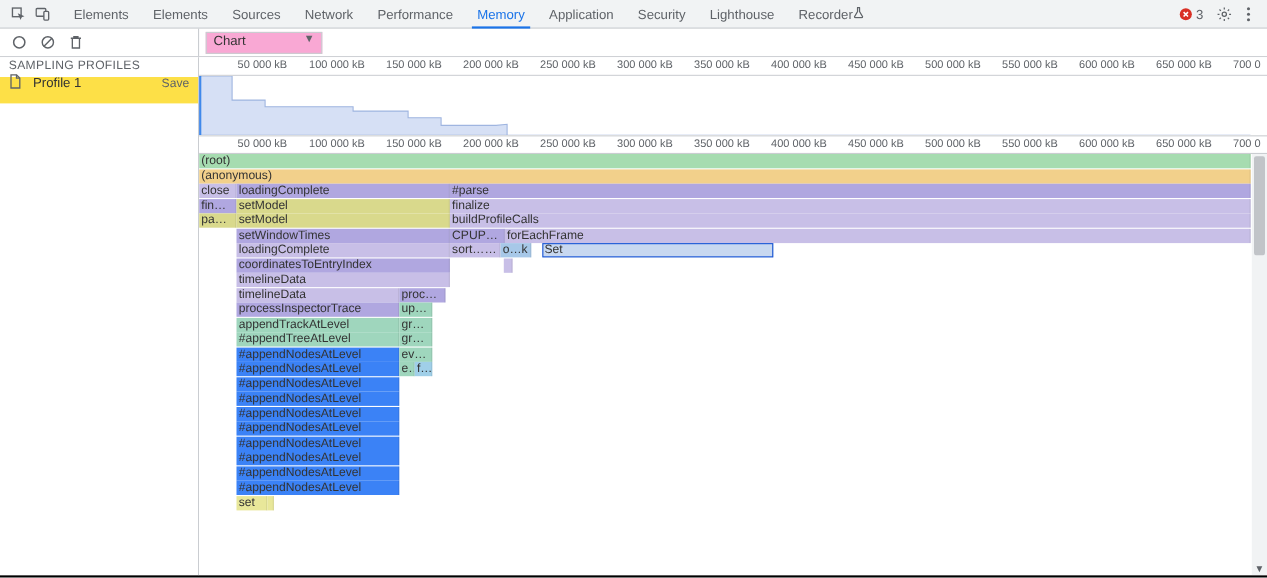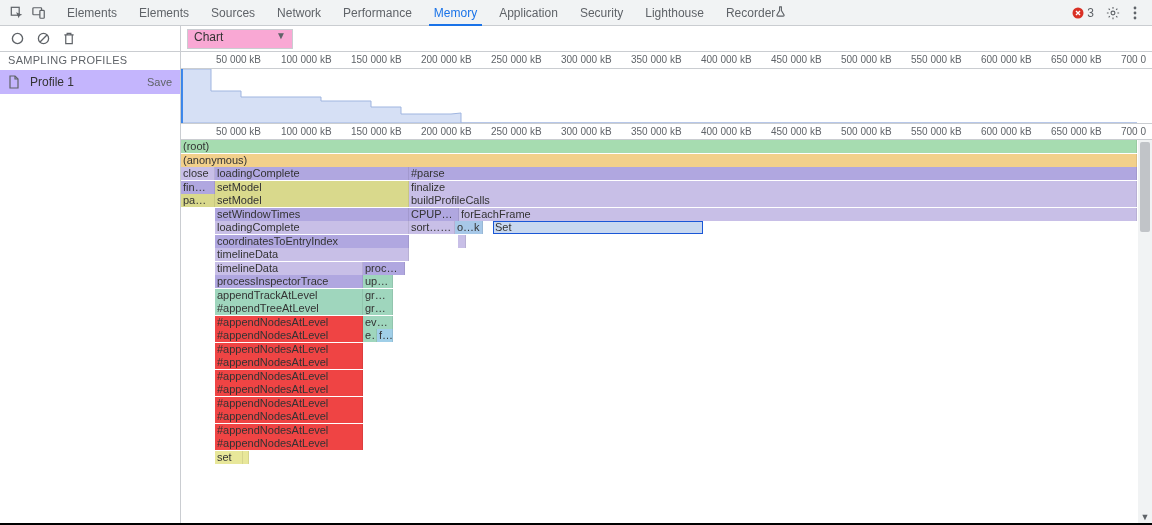--- a/index.html
+++ b/index.html
@@ -20,21 +20,21 @@
   .toolbar .left { width:181px; height:100%; display:flex; align-items:center; gap:4px; padding:0 6px; border-right:1px solid #cacdd1; }
   .toolbar .icon-btn { width:22px; height:22px; display:flex; align-items:center; justify-content:center; color:#5f6368; cursor:pointer; }
   .toolbar .right { flex:1; display:flex; align-items:center; padding:0 6px; }
   .chart-select { width:106px; height:20px; border:1px solid #cacdd1; background:#f9a8d4; display:flex; align-items:flex-start; justify-content:space-between; padding:0 6px; color:#333; cursor:pointer; }
   .chart-select .caret { font-size:10px; color:#5f6368; }
   
   .body { display:flex; height:calc(525px - 26px - 26px - 2px); }
   .sidebar { width:181px; border-right:1px solid #cacdd1; background:#fff; }
   .sidebar .heading { padding:4px 8px; color:#333; }
   .sidebar .subheading { padding:2px 8px 4px; color:#5f6368; font-size:11px; letter-spacing:0.3px; }
-  .profile-row { display:flex; align-items:center; height:22px; padding:12px 8px; background:#c4b5fd; cursor:pointer; }
+  .profile-row { display:flex; align-items:flex-end; height:22px; padding:12px 8px; background:#fde047; cursor:pointer; }
   .profile-row .icon { width:16px; height:16px; margin-right:6px; color:#5f6368; display:flex; align-items:center; }
   .profile-row .name { flex:1; }
   .profile-row .save { color:#5f6368; cursor:pointer; font-size:11px; }
   
   .main { flex:1; display:flex; flex-direction:column; position:relative; }
   .ruler { height:17px; border-bottom:1px solid #cacdd1; position:relative; background:#fff; overflow:hidden; }
   .ruler .tick { position:absolute; top:2px; font-size:10px; color:#5f6368; white-space:nowrap; }
   .ruler.bottom { border-top:1px solid #cacdd1; border-bottom:1px solid #cacdd1; }
   .overview { height:54px; background:#fff; position:relative; overflow:hidden; }
   .overview-select { position:absolute; top:0; bottom:0; left:0; width:2px; background:rgba(26,115,232,0.8); }
@@ -42,21 +42,21 @@
   .flame-wrap { flex:1; position:relative; overflow:hidden; background:#fff; }
   .flame { position:absolute; left:0; top:0; width:956px; }
   .bar { position:absolute; height:13px; font-size:11px; line-height:13px; padding:0 2px; white-space:nowrap; overflow:hidden; text-overflow:ellipsis; border-right:1px solid rgba(0,0,0,0.08); cursor:pointer; }
   .bar.sel { outline:1.5px solid #1a57d6; outline-offset:-1px; z-index:2; }
   .scrollbar { position:absolute; right:0; top:0; bottom:0; width:14px; background:#f1f3f4; }
   .scrollbar .thumb { position:absolute; left:2px; right:2px; top:2px; height:90px; background:#c1c4c8; border-radius:2px; }
   .scrollbar .arrow { position:absolute; left:0; right:0; height:13px; display:flex; align-items:center; justify-content:center; color:#5f6368; font-size:9px; }
   
   .c0{background:#a6dcb0;} .c1{background:#f2d08b;} .c2{background:#c8bfe7;}
   .c3{background:#b0a7e0;} .c4{background:#d9d98c;} .c5{background:#c8bfe7;}
-  .c6{background:#a7c8e8;} .c7{background:#9fd6bd;} .c8{background:#ef4444;}
+  .c6{background:#a7c8e8;} .c7{background:#9fd6bd;} .c8{background:#3b82f6;}
   .c9{background:#e8e79a;} .c10{background:#c8d8f0;} .c11{background:#a0cfe8;}
 </style>
 </head>
 <body>
 
 <div class="topbar">
   <div class="icon-btn">
     <svg width="14" height="14" viewBox="0 0 16 16" fill="none" stroke="currentColor" stroke-width="1.4">
         <rect x="1.5" y="1.5" width="9" height="9"></rect>
         <path d="M7 7 l7 3 -3 1 -1 3z" fill="currentColor" stroke="none"></path>

